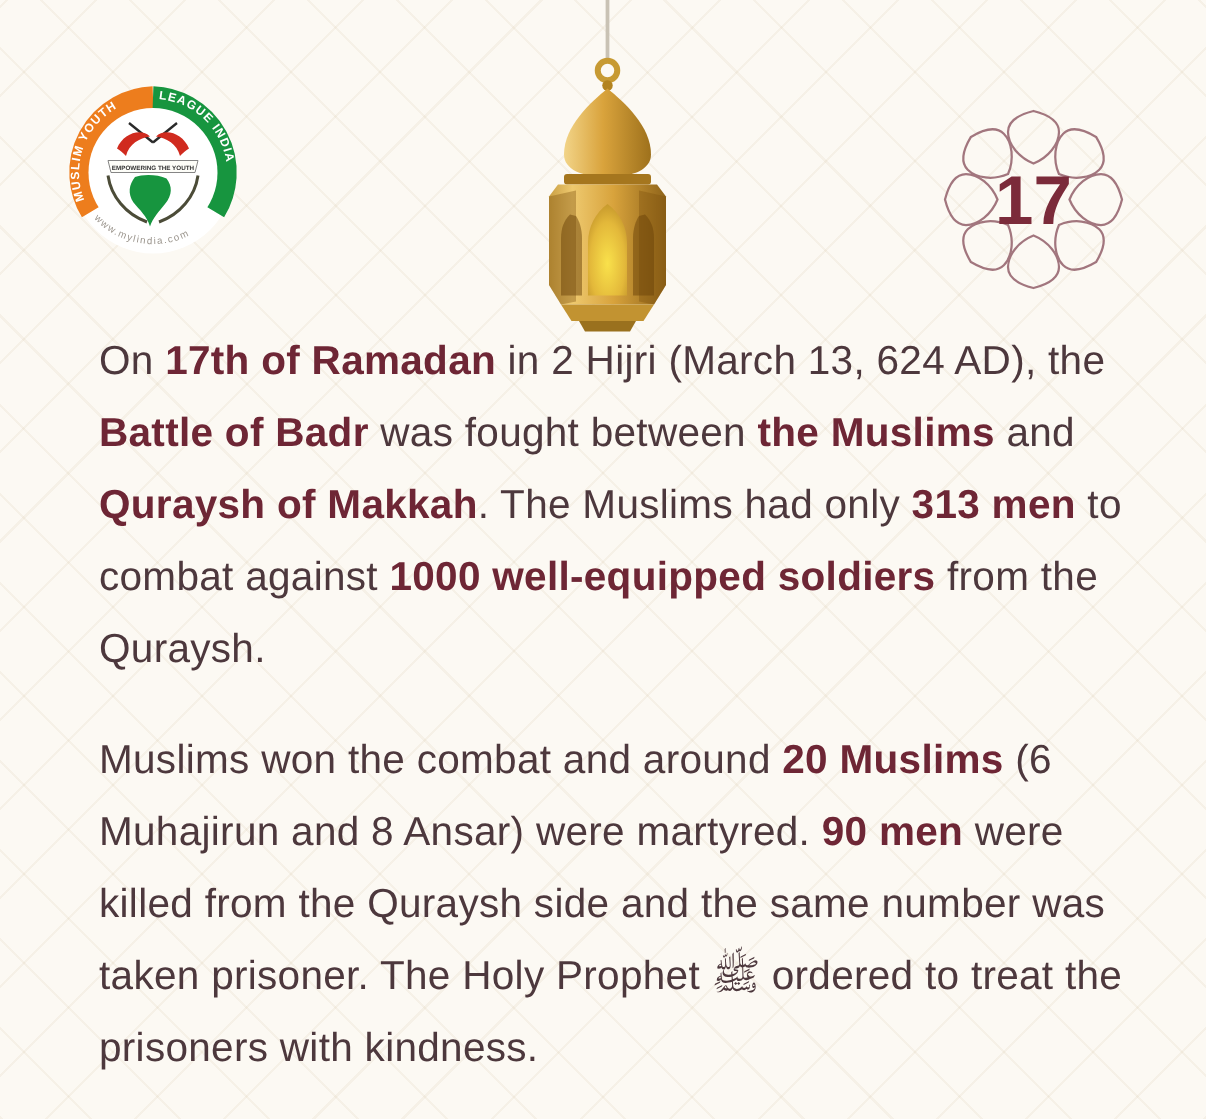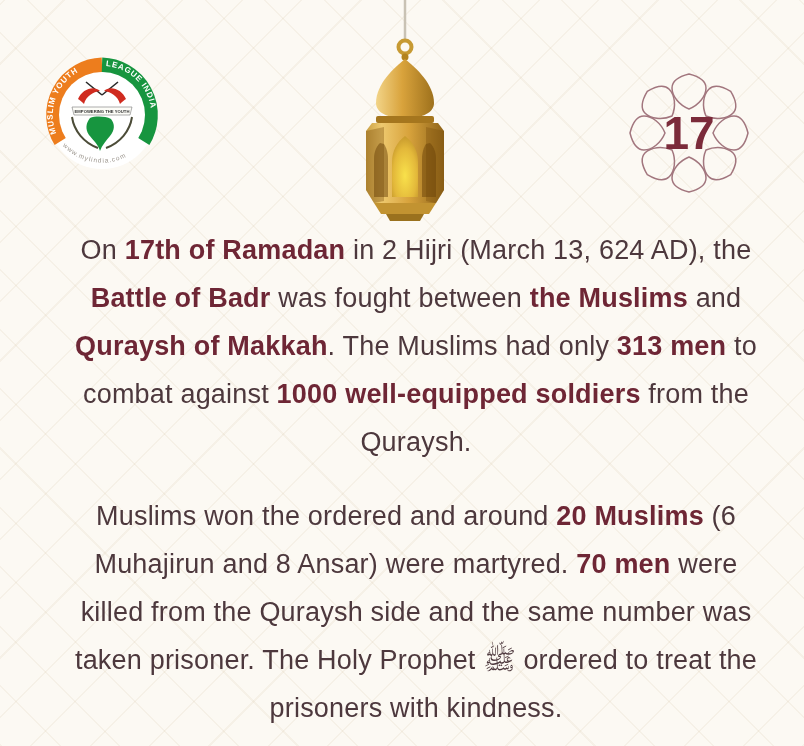--- a/index.html
+++ b/index.html
@@ -17,22 +17,22 @@
     background-color:var(--bg);
     background-image:
       repeating-linear-gradient(45deg, rgba(205,185,150,0.13) 0px, rgba(205,185,150,0.13) 1.5px, transparent 1.5px, transparent 42px),
       repeating-linear-gradient(-45deg, rgba(205,185,150,0.13) 0px, rgba(205,185,150,0.13) 1.5px, transparent 1.5px, transparent 42px);
     overflow:hidden;
   }
   .logo{position:absolute;left:40px;top:55px;}
   .lantern{position:absolute;left:350px;top:0;}
   .badge{position:absolute;left:624px;top:68px;}
   .content{
-    position:absolute;top:226px;left:0;right:0;
-    text-align:center;color:var(--text);padding-left:28px;
+    position:absolute;top:216px;left:0;right:0;
+    color:var(--text);padding-left:28px;
   }
   .para{
     width:700px;margin:0 auto;
     font-size:27px;line-height:48px;letter-spacing:0.2px;
   }
   .para + .para{margin-top:26px;}
   .para strong{color:var(--accent);font-weight:700;}
 </style>
 </head>
 <body>
@@ -114,16 +114,16 @@
       <use href="#petal" transform="rotate(180 65 65)"></use>
       <use href="#petal" transform="rotate(225 65 65)"></use>
       <use href="#petal" transform="rotate(270 65 65)"></use>
       <use href="#petal" transform="rotate(315 65 65)"></use>
     </g>
     <text x="65" y="81" text-anchor="middle" font-size="46" font-weight="bold" fill="#7b2b3a">17</text>
   </svg>
 
   <div class="content">
     <p class="para"><span>On </span><strong>17th of Ramadan</strong><span> in 2 Hijri (March 13, 624 AD), the </span><strong>Battle of Badr</strong><span> was fought between </span><strong>the Muslims</strong><span> and </span><strong>Quraysh of Makkah</strong><span>. The Muslims had only </span><strong>313 men</strong><span> to combat against </span><strong>1000 well-equipped soldiers</strong><span> from the Quraysh.</span></p>
-    <p class="para"><span>Muslims won the ordered and around </span><strong>20 Muslims</strong><span> (6 Muhajirun and 8 Ansar) were martyred. </span><strong>70 men</strong><span> were killed from the Quraysh side and the same number was taken prisoner. The Holy Prophet </span><span>ﷺ</span><span> ordered to treat the prisoners with kindness.</span></p>
+    <p class="para"><span>Muslims won the combat and around </span><strong>20 Muslims</strong><span> (6 Muhajirun and 8 Ansar) were martyred. </span><strong>90 men</strong><span> were killed from the Quraysh side and the same number was taken prisoner. The Holy Prophet </span><span>ﷺ</span><span> ordered to treat the prisoners with kindness.</span></p>
   </div>
 
 </div>
 
 </body></html>

